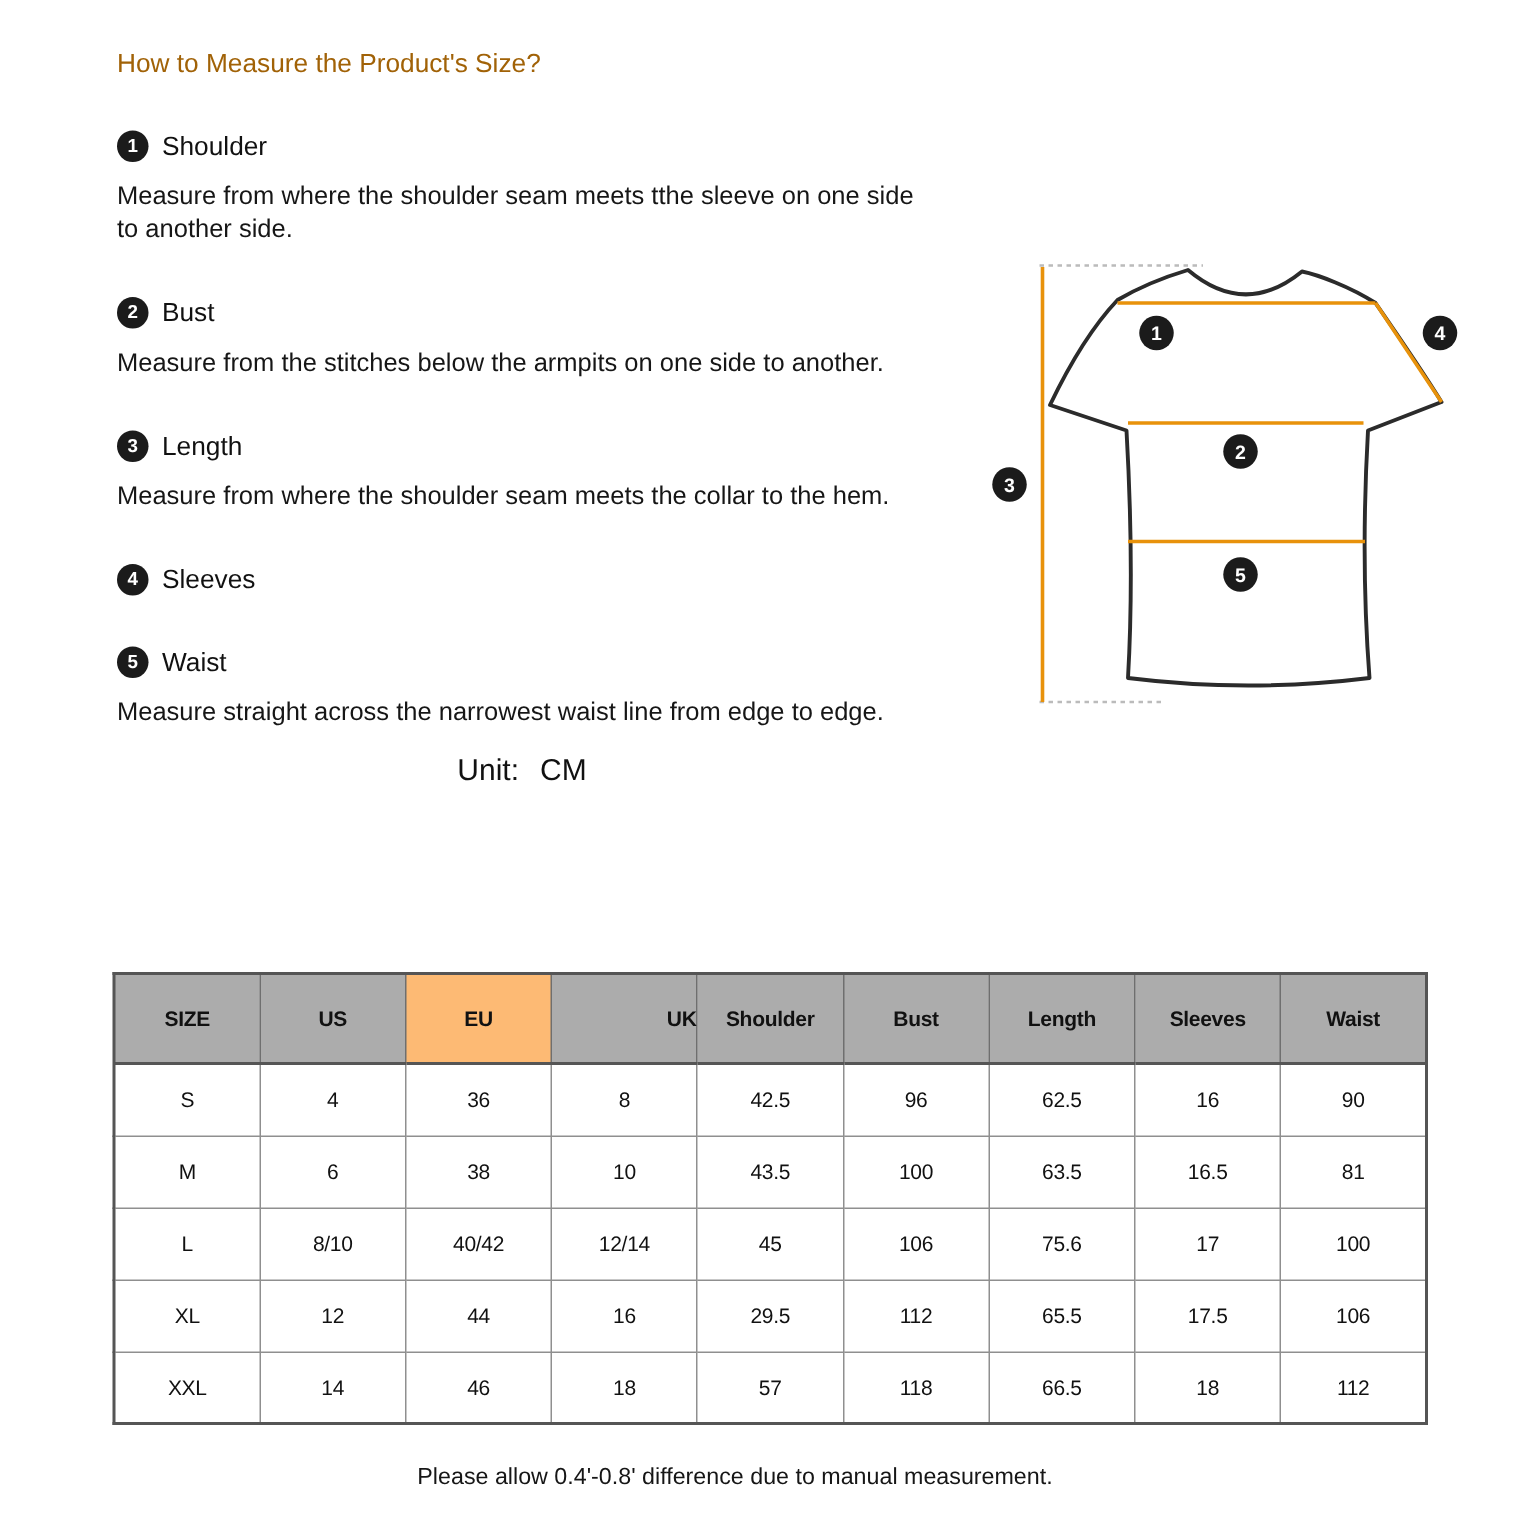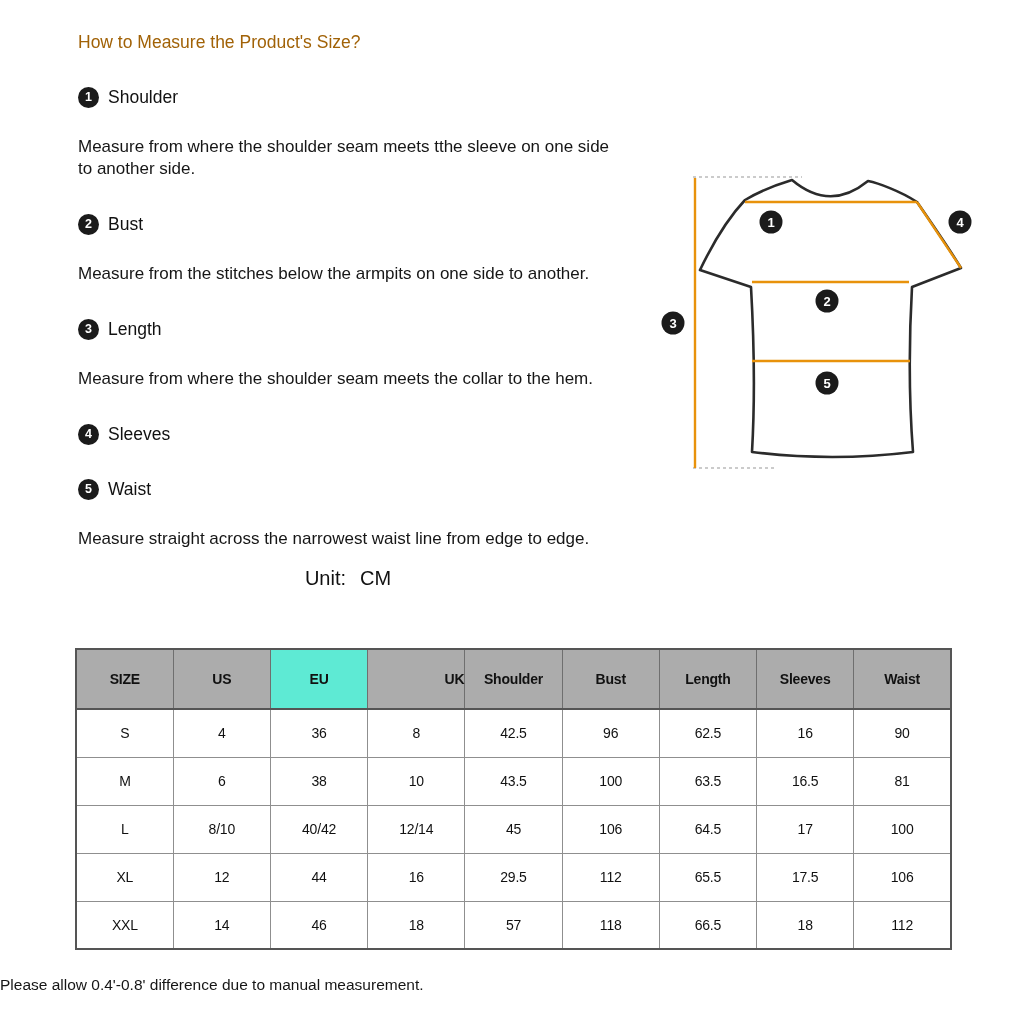--- a/index.html
+++ b/index.html
@@ -19,21 +19,21 @@
   }
   .section:first-of-type .section-heading { margin-top:27px; }
   .badge {
     width:21px; height:21px; border-radius:50%;
     background:#1b1b1b; color:#fff;
     display:flex; align-items:center; justify-content:center;
     font-size:12.5px; font-weight:bold; flex:0 0 auto;
   }
   .section-label { font-size:17.5px; color:#111; }
   .section-desc {
-    margin-top:28px; font-size:17px; line-height:22px; color:#161616;
+    margin-top:12px; font-size:17px; line-height:22px; color:#161616;
     width:540px;
   }
   .unit-line { margin-top:17px; font-size:20px; color:#111;text-align:center; }
   .unit-line .unit-value { margin-left:14px; }
 
   .diagram {
     position:absolute; left:650px; top:160px; width:374px; height:330px;
   }
 
   .table-wrap { position:absolute; left:75px; top:648px; width:830px; }
@@ -45,21 +45,21 @@
   table.size-table th {
     height:60px; font-weight:600; letter-spacing:-0.2px;
     border:1px solid #6f6f6f; border-bottom:2px solid #555555;
   }
   table.size-table td {
     height:48px; text-align:center; letter-spacing:-0.2px;
     border:1px solid #8f8f8f; background:#fff;
   }
   .footer-note {
     position:absolute; left:0; top:976px; width:980px;
-    text-align:left; font-size:15.5px; color:#161616;
+    text-align:center; font-size:15.5px; color:#161616;
   }
 </style>
 </head>
 <body>
 
 <div class="content">
   <div class="page-title">How to Measure the Product's Size?</div>
 
   <div class="section">
     <div class="section-heading">
@@ -151,21 +151,21 @@
     </g>
   </svg>
 </div>
 
 <div class="table-wrap">
   <table class="size-table">
     <thead>
       <tr id="size-table-head-row">
           <th style="background: rgb(172, 172, 172);">SIZE</th>
           <th style="background: rgb(172, 172, 172);">US</th>
-          <th style="background: #5eead4;">EU</th>
+          <th style="background: #fdba74;">EU</th>
           <th style="background: rgb(172, 172, 172); text-align: right;">UK</th>
           <th style="background: rgb(172, 172, 172);">Shoulder</th>
           <th style="background: rgb(172, 172, 172);">Bust</th>
           <th style="background: rgb(172, 172, 172);">Length</th>
           <th style="background: rgb(172, 172, 172);">Sleeves</th>
           <th style="background: rgb(172, 172, 172);">Waist</th>
         </tr>
     </thead>
     <tbody id="size-table-body">
         <tr>
@@ -190,21 +190,21 @@
           <td>16.5</td>
           <td>81</td>
         </tr>
         <tr>
           <td>L</td>
           <td>8/10</td>
           <td>40/42</td>
           <td>12/14</td>
           <td>45</td>
           <td>106</td>
-          <td>64.5</td>
+          <td>75.6</td>
           <td>17</td>
           <td>100</td>
         </tr>
         <tr>
           <td>XL</td>
           <td>12</td>
           <td>44</td>
           <td>16</td>
           <td>29.5</td>
           <td>112</td>

